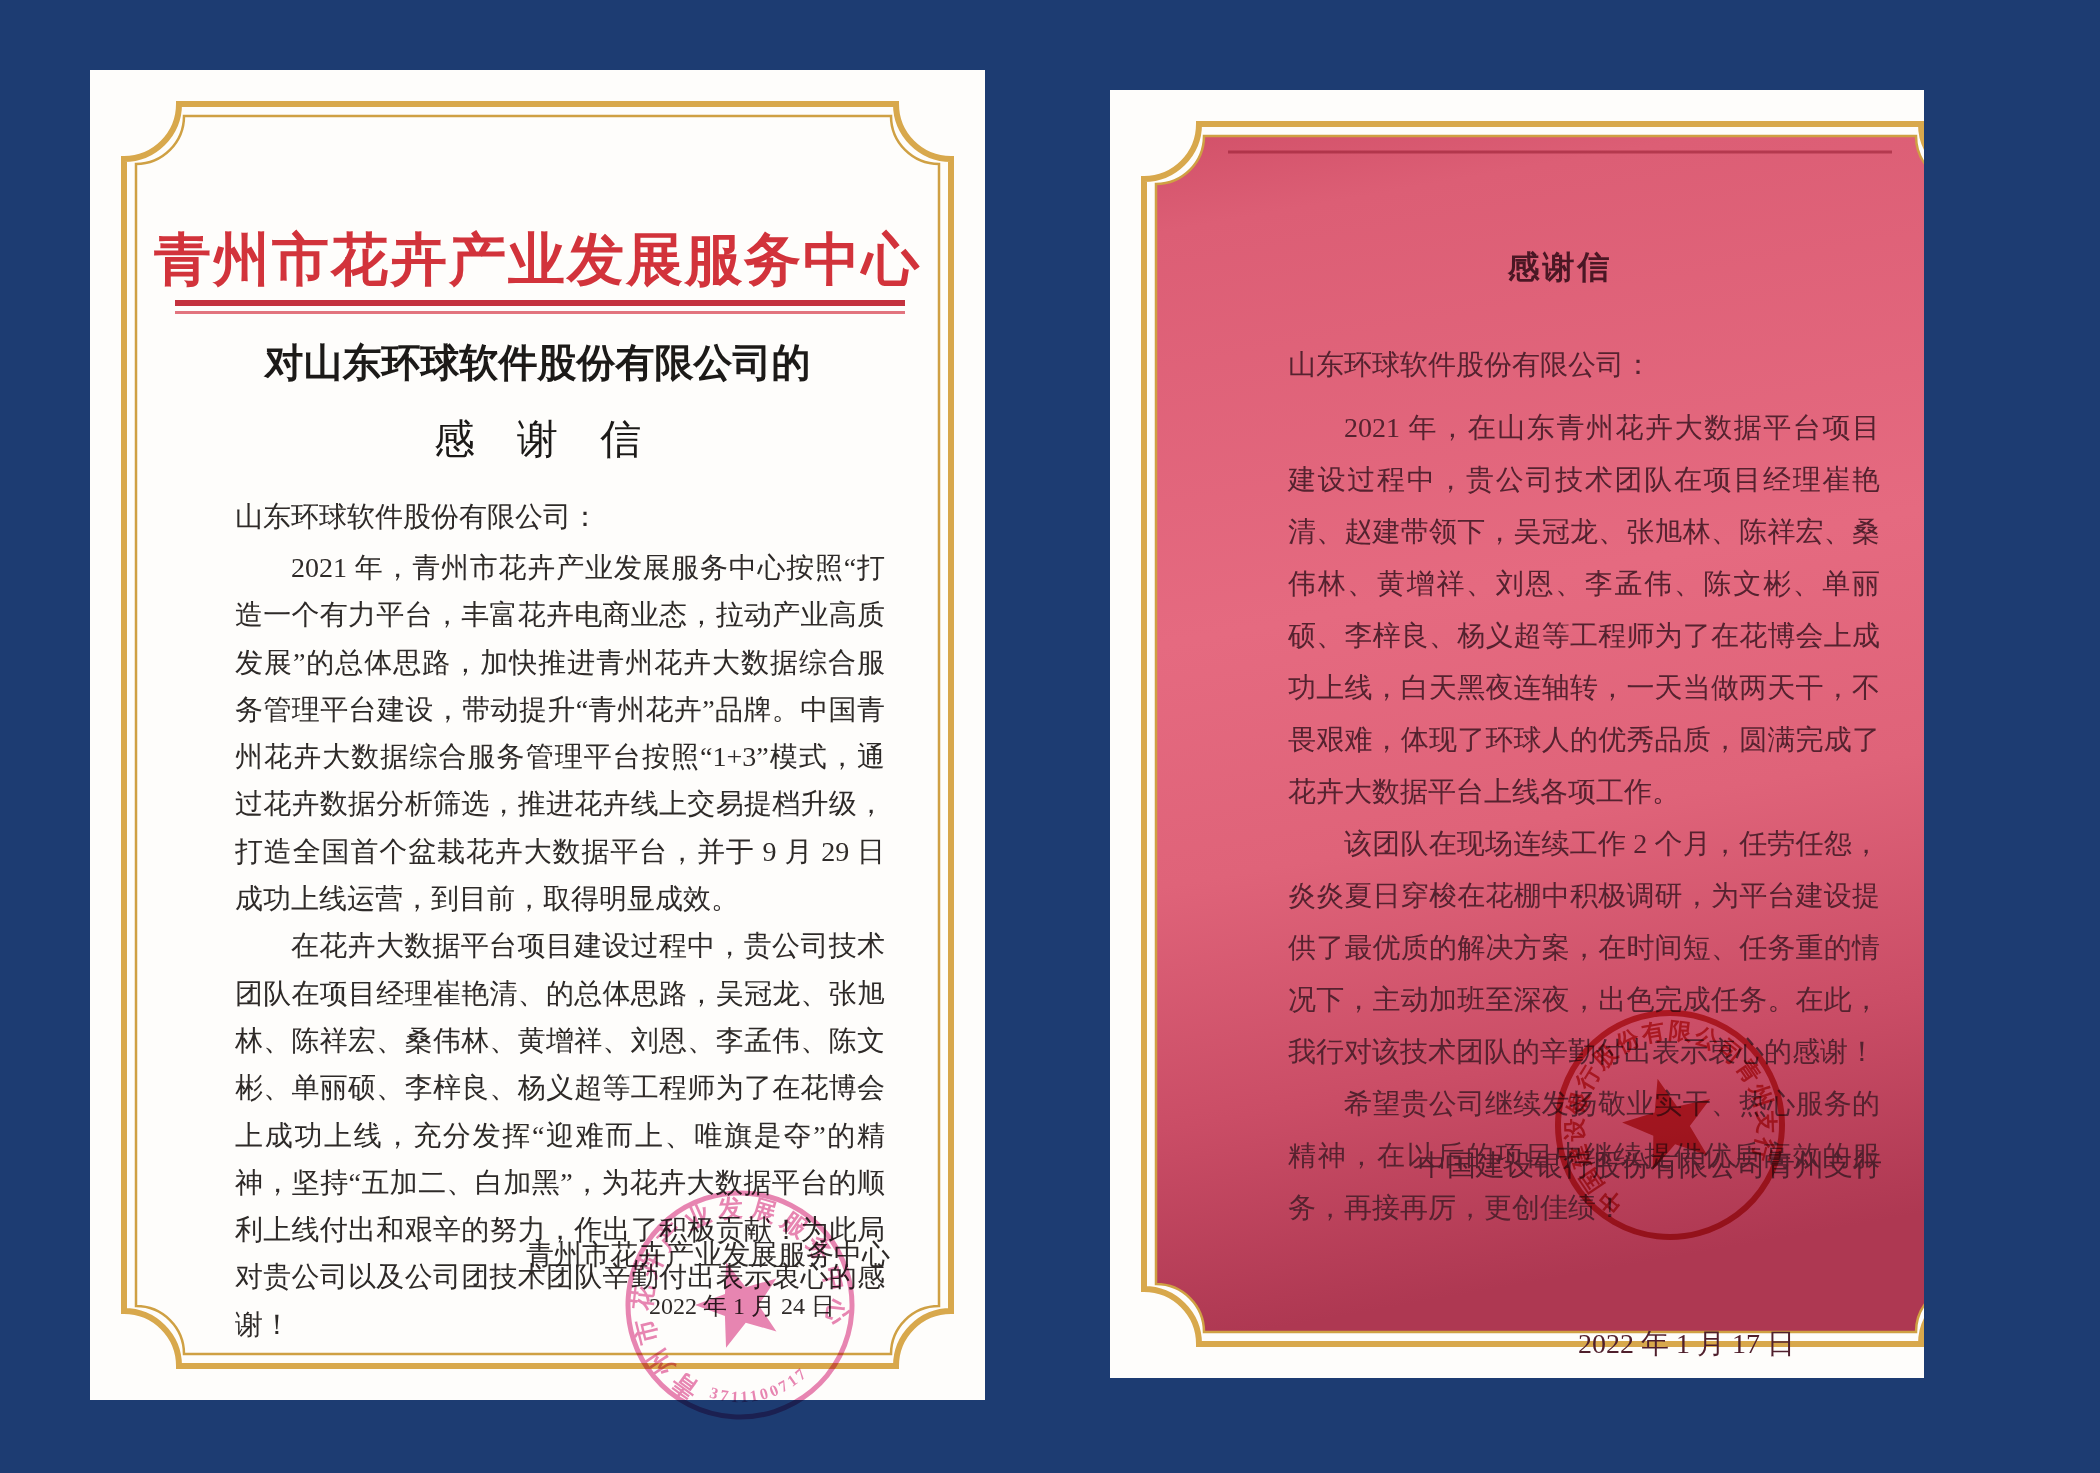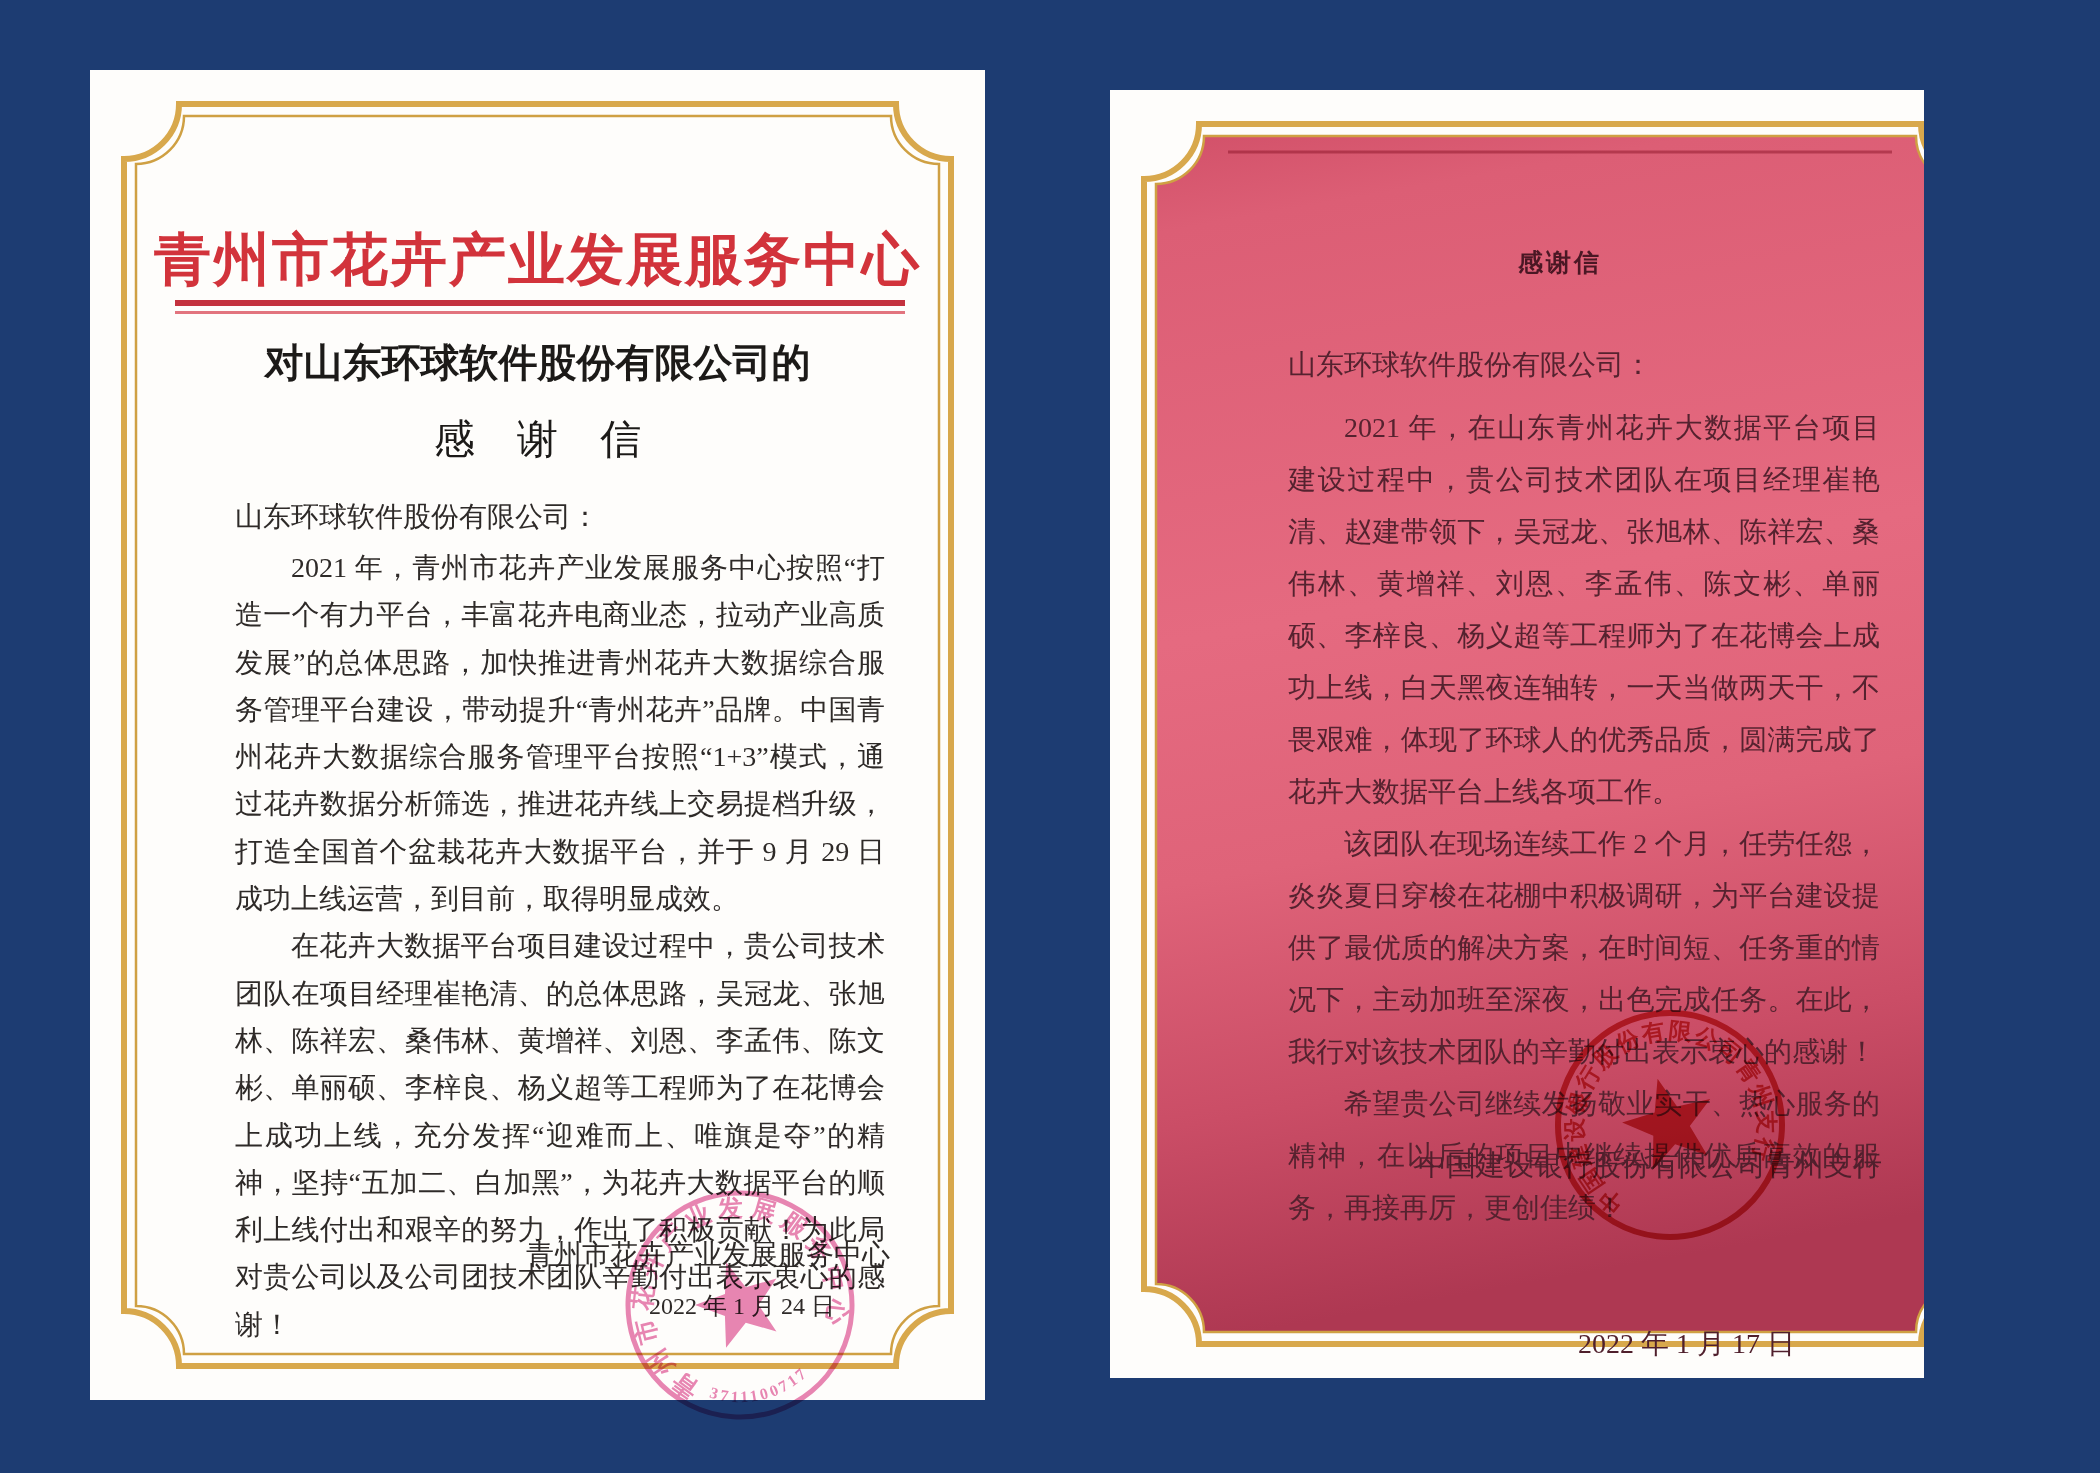--- a/index.html
+++ b/index.html
@@ -18,21 +18,21 @@
   .l-sub{top:266px;font-size:39px;font-weight:bold;color:#1c1a18;}
   .l-title{top:342px;font-size:41px;font-weight:normal;color:#1c1a18;letter-spacing:16px;text-indent:16px;}
   .l-salut{top:428px;left:145px;font-size:28px;color:#2e2a28;}
   .l-body{top:474px;left:145px;width:650px;font-size:28px;line-height:47.3px;color:#2e2a28;text-align:justify;}
   .l-body p{margin:0;text-indent:2em;}
   .l-sign{top:1166px;left:0;right:95px;text-align:right;font-size:28px;color:#2e2a28;}
   .l-date{top:1220px;left:0;right:150px;text-align:right;font-size:24px;color:#2e2a28;}
   .seal{position:absolute;mix-blend-mode:multiply;opacity:.92;}
   .seal-left{left:500px;top:1085px;}
   
-  .r-title{top:156px;font-size:25px;font-weight:bold;color:#4a1724;letter-spacing:3px;}
+  .r-title{top:156px;font-size:32px;font-weight:bold;color:#4a1724;letter-spacing:3px;}
   .r-salut{top:256px;left:178px;font-size:28px;color:#55222f;}
   .r-body{top:312px;left:178px;width:592px;font-size:28px;line-height:52px;color:#55222f;text-align:justify;}
   .r-body p{margin:0;text-indent:2em;}
   .r-sign{top:1056px;left:0;right:128px;text-align:right;font-size:29px;color:#4f1f2c;}
   .r-date{top:1194px;left:0;right:215px;text-align:right;font-size:28px;color:#4f1f2c;margin-top:41px;}
   .seal-right{left:410px;top:885px;}
   .seal text{font-family:"Liberation Serif","DejaVu Serif",serif;font-weight:bold;}
 </style>
 </head>
 <body>

